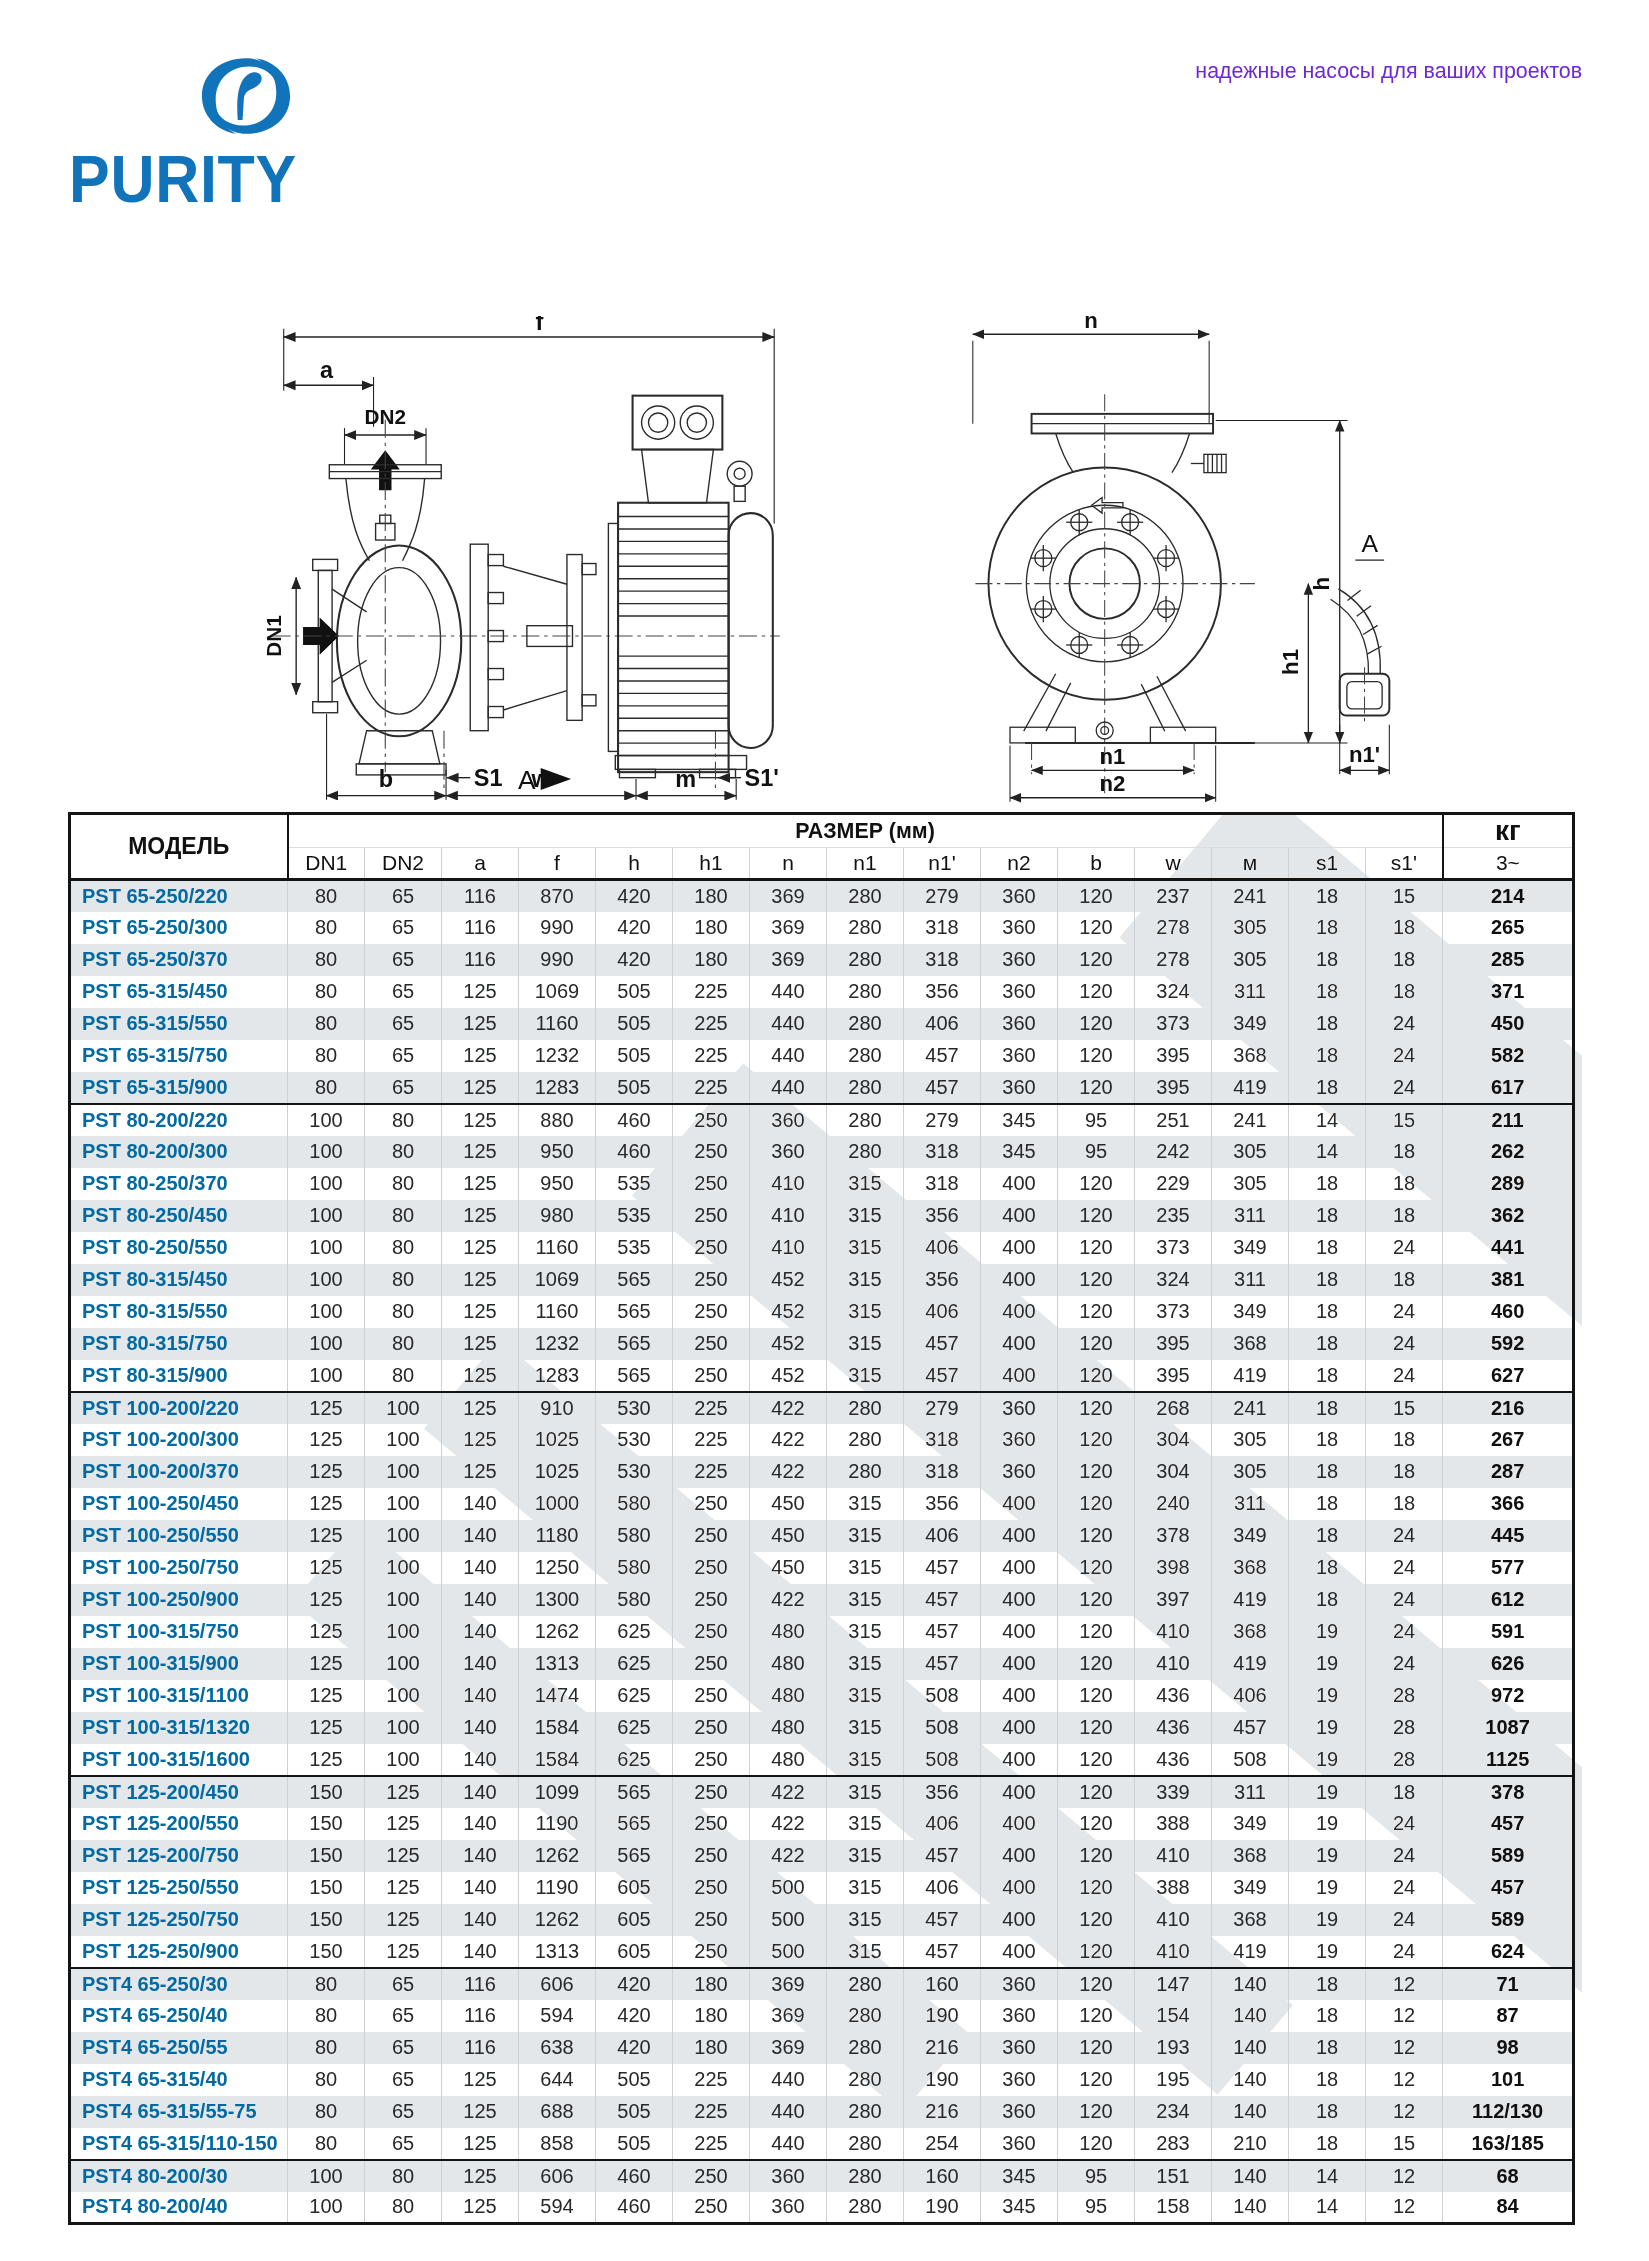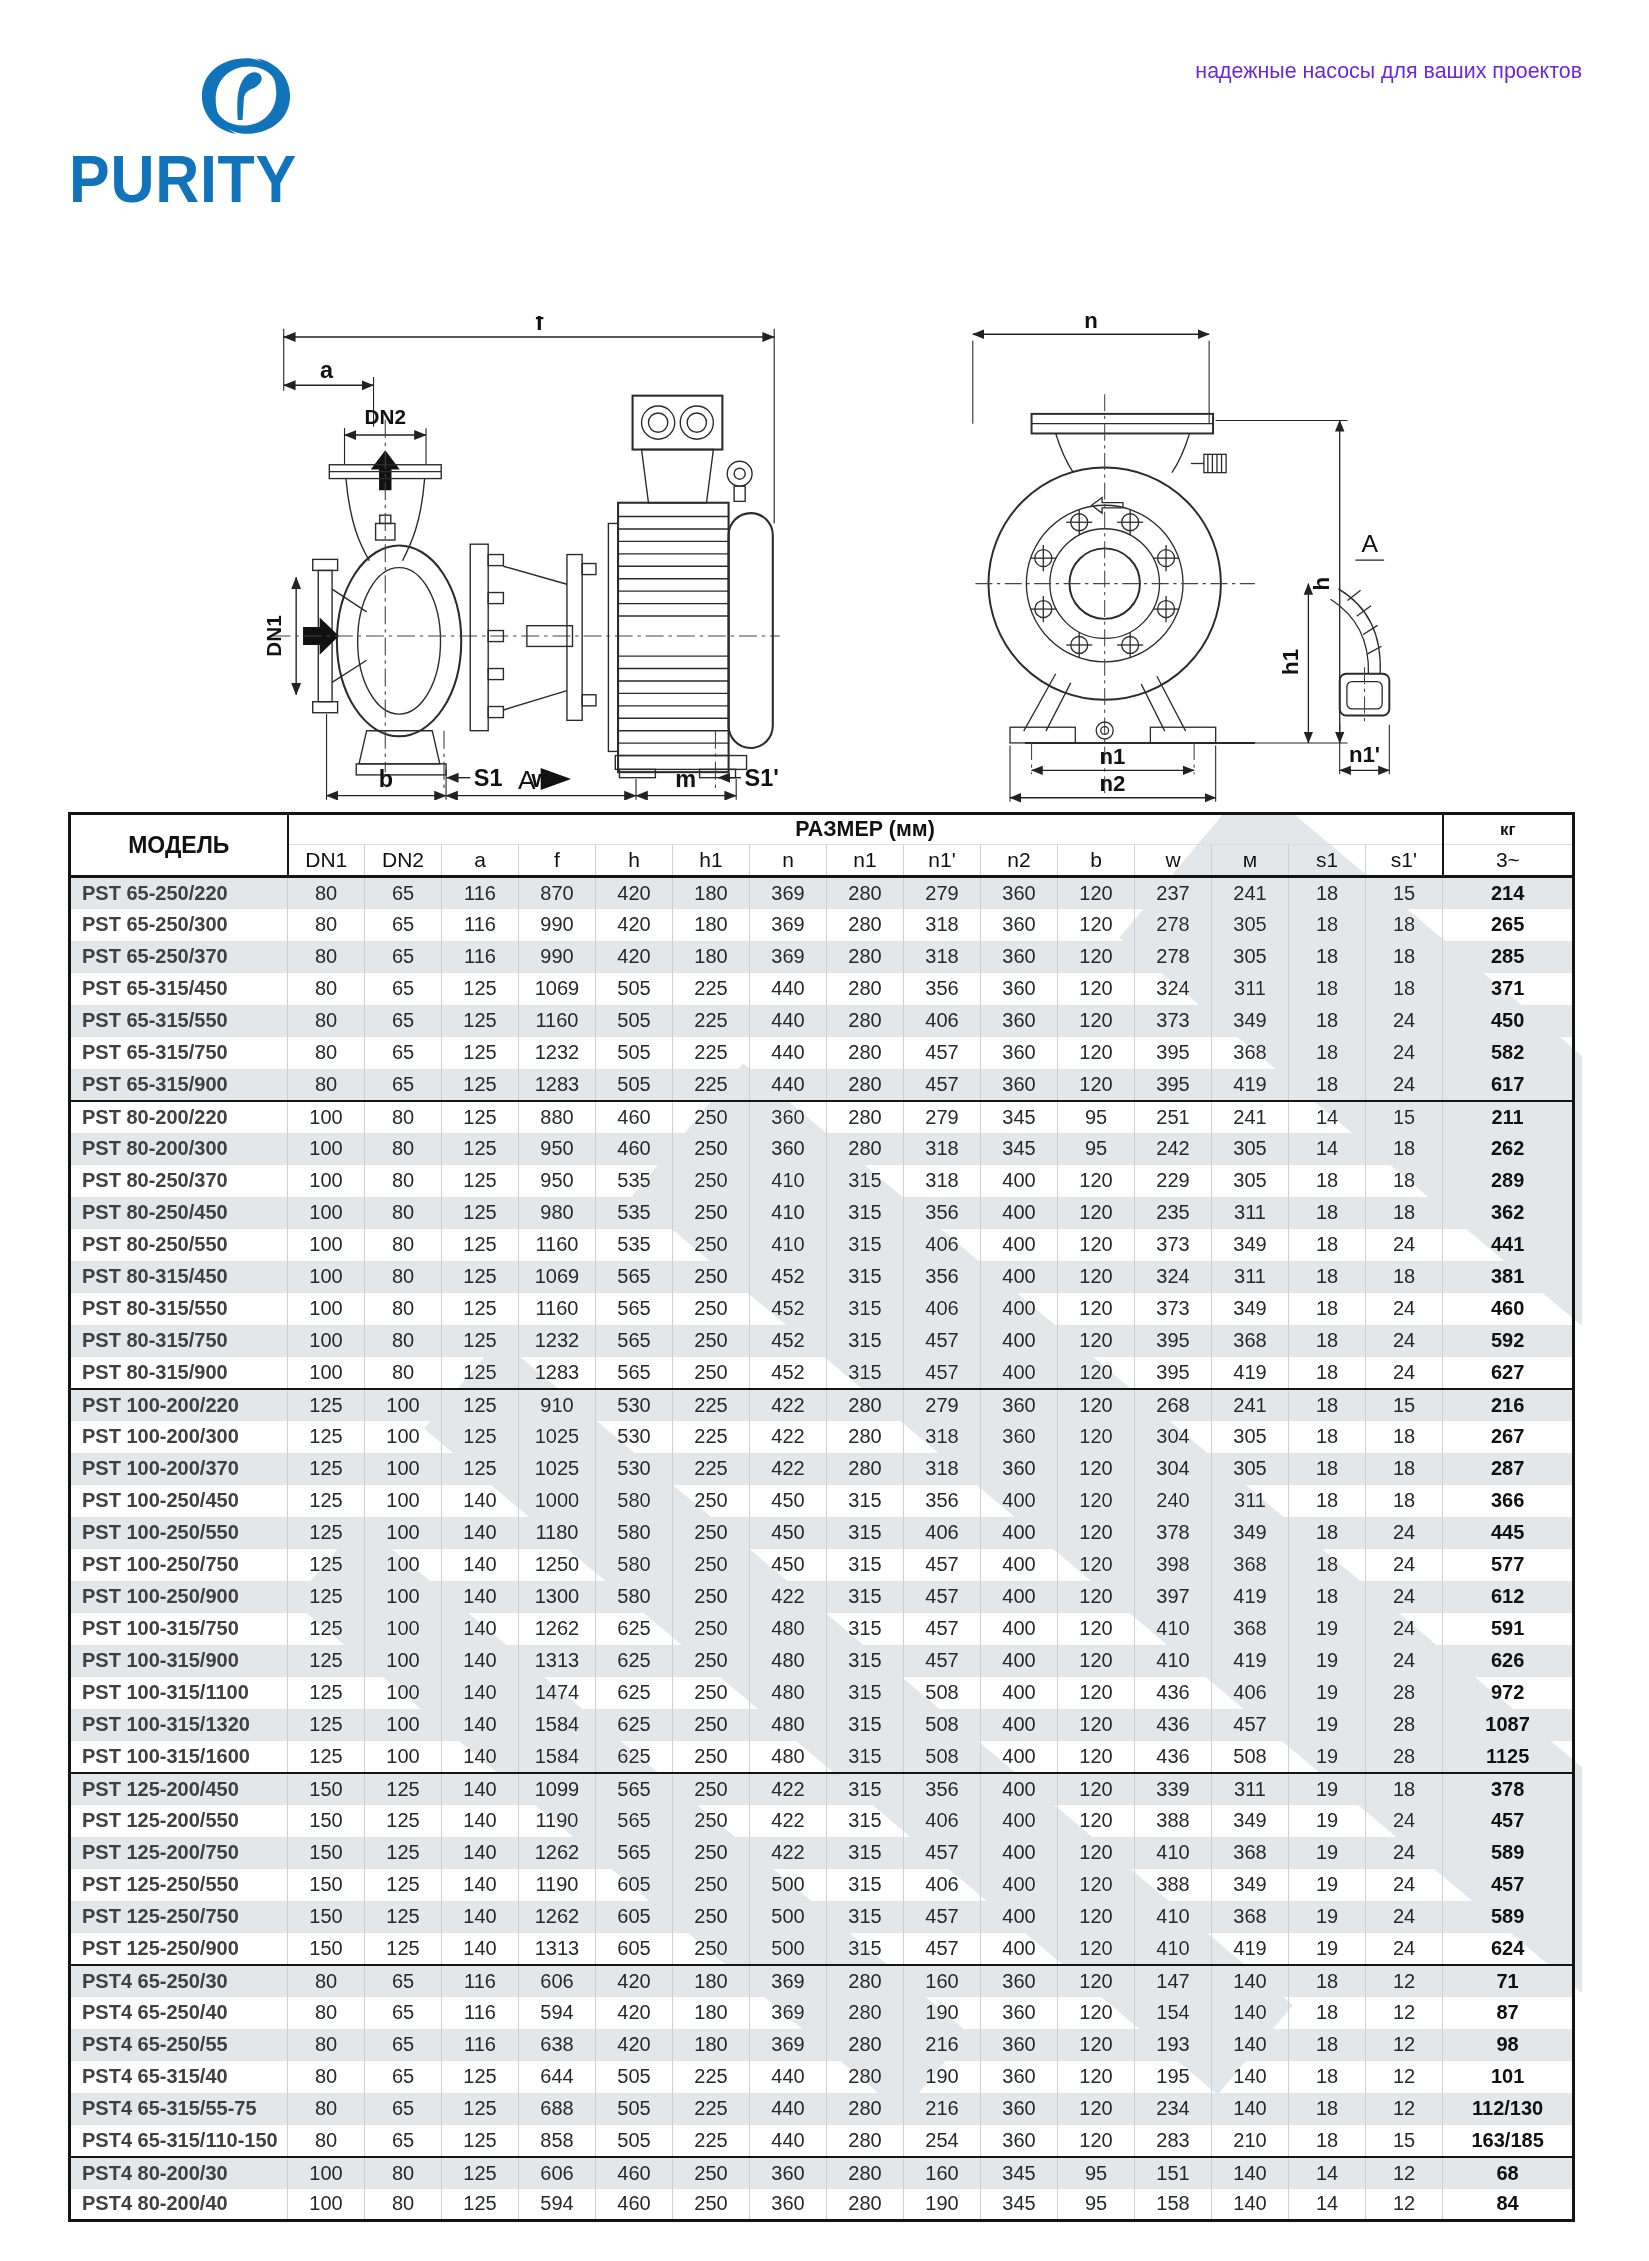--- a/index.html
+++ b/index.html
@@ -45,32 +45,32 @@
   table.dims {
     width:1253px; border-collapse:collapse; table-layout:fixed;
     border:3.5px solid #141414;
   }
   col.c-model { width:218px; }
   col.c-dim   { width:77px; }
   col.c-kg    { width:131px; }
   .dims th { background:#fff; color:#111; vertical-align:middle; }
   .dims th.model-h { font-size:23px; font-weight:bold; border-right:2.1px solid #141414; }
   .dims th.size-h  { font-size:21.4px; font-weight:bold; height:31px; border-bottom:1.4px solid #dadde0; }
-  .dims th.kg-h    { font-size:17px; font-weight:bold; border-left:2.1px solid #141414; border-bottom:1.4px solid #dadde0; }
+  .dims th.kg-h    { font-size:28px; font-weight:bold; border-left:2.1px solid #141414; border-bottom:1.4px solid #dadde0; }
   .dims thead tr.subhead th {
     font-size:21px; font-weight:normal; height:32px;
     border-right:0.7px solid #cdd1d6;
   }
   .dims thead tr.subhead th.kg-sub { border-left:2.1px solid #141414; border-right:none; }
   .dims thead { border-bottom:3.5px solid #141414; }
   .dims td {
     height:32px; font-size:20px; text-align:center; color:#26282a;
     border-right:0.7px solid #cdd1d6; white-space:nowrap; overflow:hidden;
   }
-  .dims td.model { text-align:left; padding-left:11px; font-weight:bold; font-size:20px; color:#404040; }
+  .dims td.model { text-align:left; padding-left:11px; font-weight:bold; font-size:20px; color:#0369a1; }
   .dims td.kg { font-weight:bold; color:#101010; }
   .dims tr.stripe td { background:#e4e7ea; }
   .dims tr.gs td { border-top:2.8px solid #141414; }
   
   .watermark { position:absolute; left:0; top:0; width:1514px; height:1423px; overflow:hidden; pointer-events:none; }
   .wm { position:absolute; background:#e4e7ea; mix-blend-mode:darken; }
   .wm1 { width:173px; height:1313px; left:1036px; top:83px;  transform:rotate(-50deg); }
   .wm2 { width:117px; height:1036px; left:732px; top:387px;  transform:rotate(-50deg); }
   .wm3 { width:207px; height:725px; left:1292px; top:-83px; transform:rotate(-50deg); }
   .wm4 { width:104px; height:795px; left:511px;  top:608px;  transform:rotate(-50deg); }

